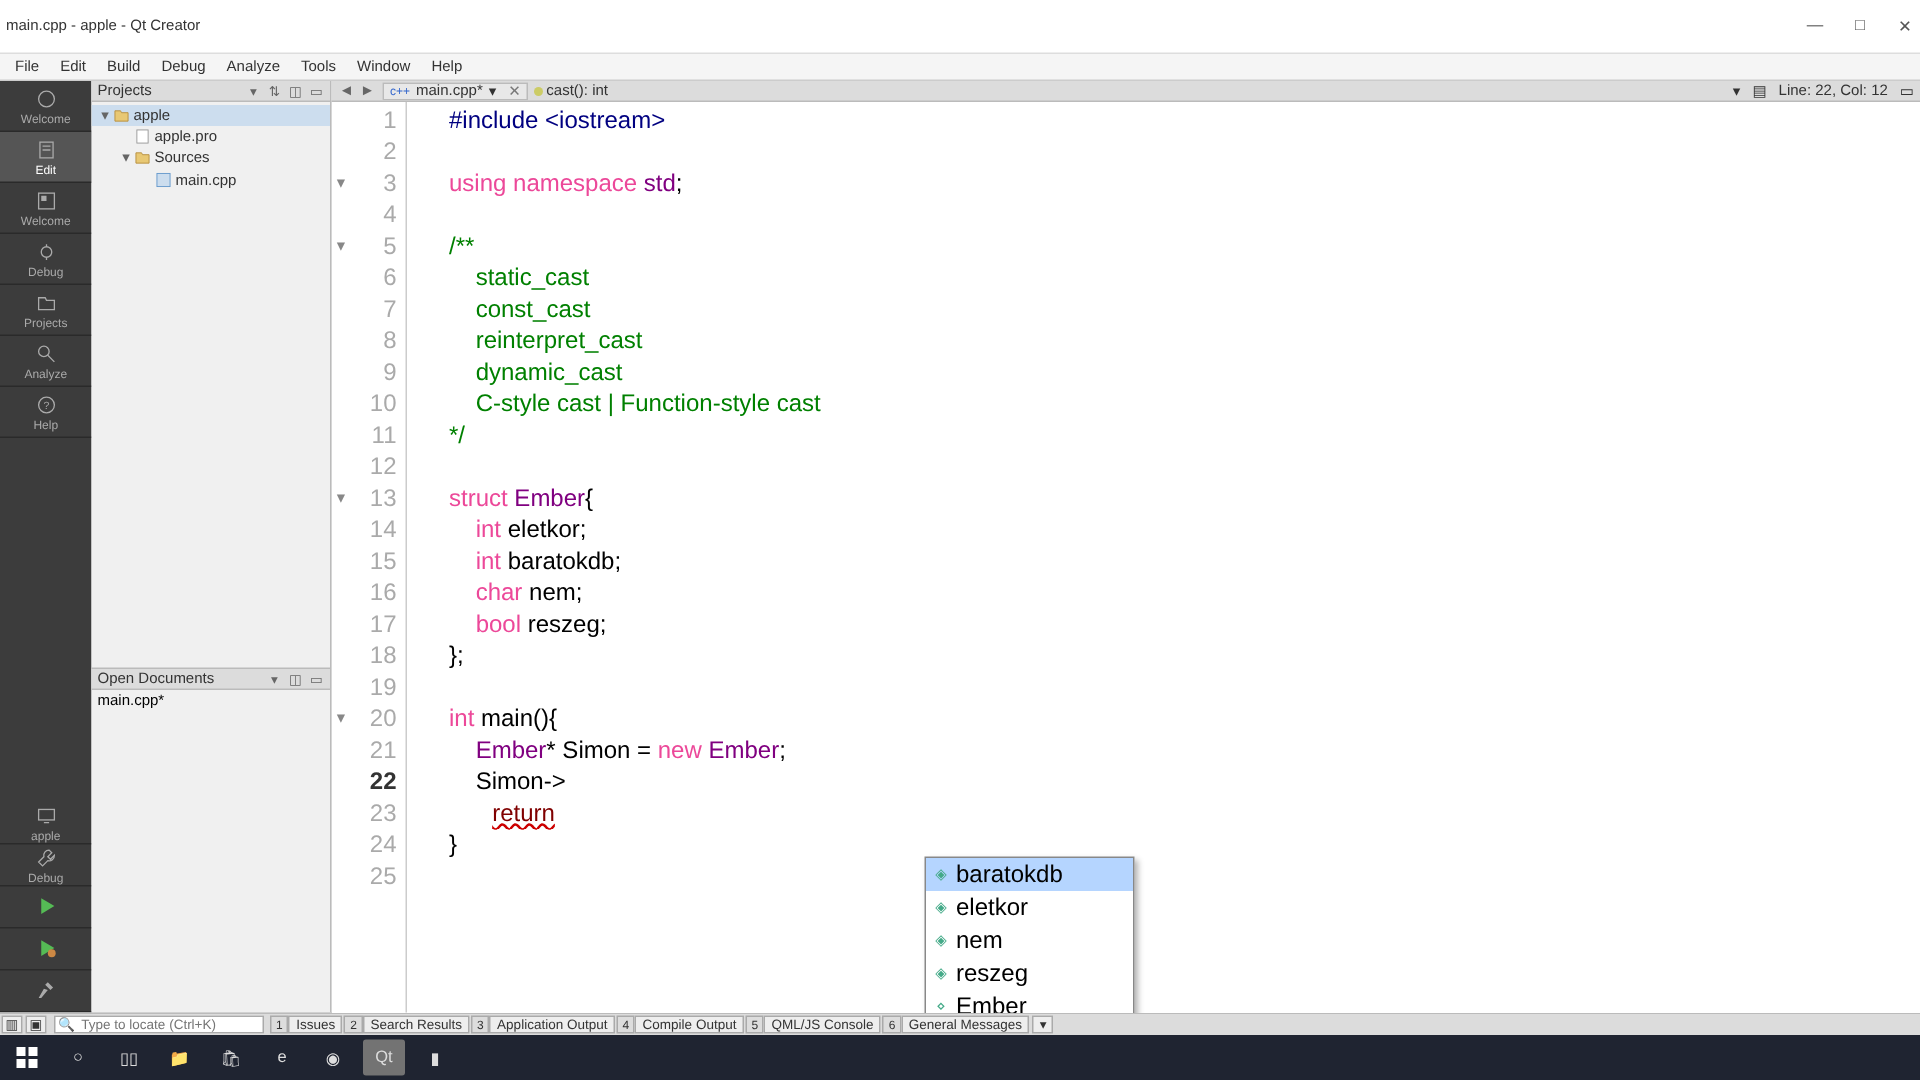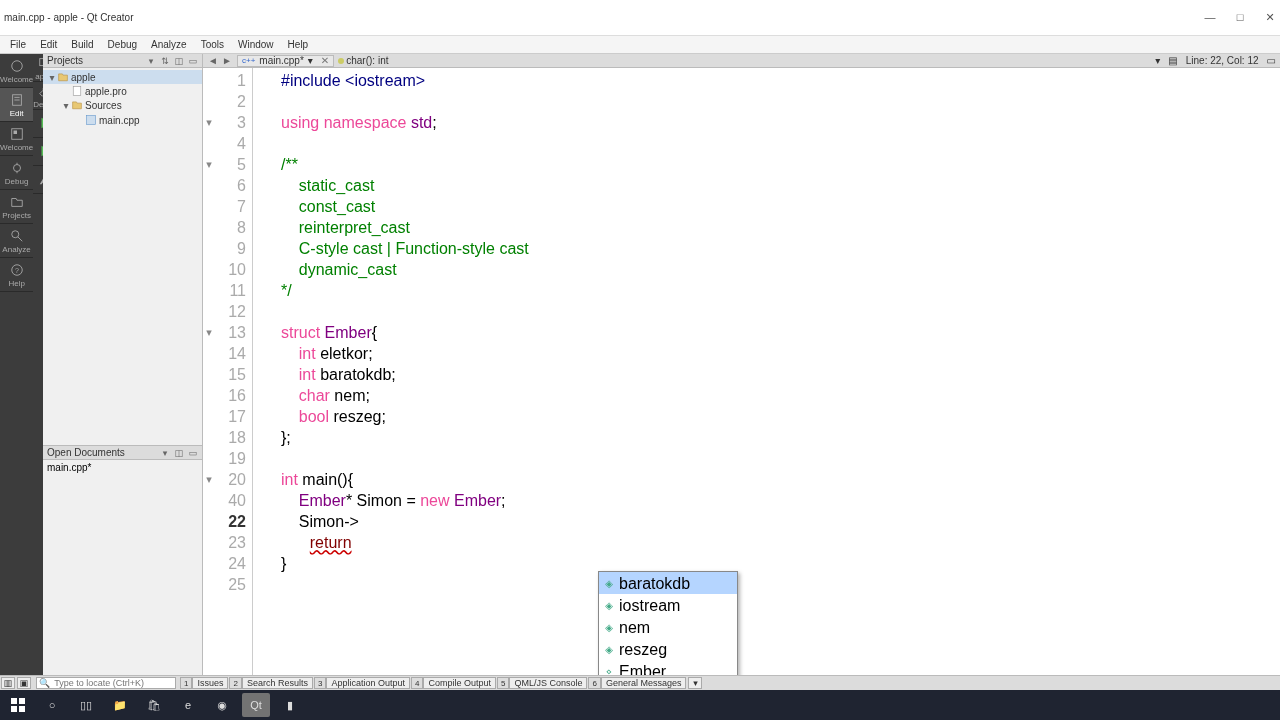--- a/index.html
+++ b/index.html
@@ -4,21 +4,21 @@
 <style>
 * { margin: 0; padding: 0; box-sizing: border-box; font-family: "Segoe UI", Tahoma, sans-serif; }
 body { width: 1280px; height: 720px; overflow: hidden; background: #f0f0f0; display: flex; flex-direction: column; font-size: 11px; }
 .titlebar { height: 36px; background: #fff; display: flex; align-items: center; padding: 0 4px; border-bottom: 1px solid #ddd; }
 .titlebar .title { flex: 1; font-size: 10px; color: #333; }
 .titlebar .wc { display: flex; gap: 18px; }
 .titlebar .wc span { font-size: 11px; color: #555; cursor: pointer; width: 12px; text-align: center; }
 .menubar { height: 18px; background: #f5f5f5; display: flex; align-items: center; padding: 0 4px; gap: 2px; border-bottom: 1px solid #ccc; }
 .menubar span { font-size: 10px; color: #333; padding: 0 6px; cursor: pointer; }
 .main { flex: 1; display: flex; min-height: 0; }
-.leftbar { width: 43px; background: #3c3c3c; display: flex; color: #aaa; }
+.leftbar { width: 61px; background: #3c3c3c; display: flex; flex-direction: column; color: #aaa; }
 .leftbar .item { height: 34px; display: flex; flex-direction: column; align-items: center; justify-content: center; font-size: 8px; cursor: pointer; border-bottom: 1px solid #2a2a2a; }
 .leftbar .item.active { background: #555; color: #fff; }
 .leftbar .icon { width: 16px; height: 16px; margin-bottom: 1px; display: flex; align-items: center; justify-content: center; }
 .leftbar .icon svg { width: 14px; height: 14px; }
 .leftbar .spacer { flex: 1; }
 .leftbar .bot .item { height: 28px; }
 .side { width: 160px; background: #f0f0f0; display: flex; flex-direction: column; border-right: 1px solid #bbb; }
 .side-head { height: 14px; background: #dcdcdc; border-bottom: 1px solid #bbb; display: flex; align-items: center; padding: 0 4px; font-size: 10px; color: #333; }
 .side-head .r { margin-left: auto; display: flex; gap: 4px; }
 .side-head .r span { width: 10px; height: 10px; display: inline-flex; align-items: center; justify-content: center; font-size: 9px; color: #666; cursor: pointer; }
@@ -267,21 +267,21 @@
         <span>►</span>
       </div>
       <div class="combo">
         <span style="color:#36c;font-size:8px">c++</span>
         <span>main.cpp*</span>
         <span>▾</span>
         <span class="x">✕</span>
       </div>
       <div class="fn">
         <span class="dot"></span>
-        <span>char(): int</span>
+        <span>cast(): int</span>
       </div>
       <div class="rside">
         <span>▾</span>
         <span>▤</span>
         <span>Line: 22, Col: 12</span>
         <span>▭</span>
       </div>
     </div>
     <div class="editor">
       <div class="gutter" id="gutter">
@@ -298,37 +298,37 @@
           <div class="ln">11</div>
           <div class="ln">12</div>
           <div class="ln">13<span class="fold">▾</span></div>
           <div class="ln">14</div>
           <div class="ln">15</div>
           <div class="ln">16</div>
           <div class="ln">17</div>
           <div class="ln">18</div>
           <div class="ln">19</div>
           <div class="ln">20<span class="fold">▾</span></div>
-          <div class="ln">40</div>
+          <div class="ln">21</div>
           <div class="ln cur">22</div>
           <div class="ln">23</div>
           <div class="ln">24</div>
           <div class="ln">25</div>
         </div>
       <div class="code" id="code">
           <div class="l"><span class="pp">#include</span> <span class="pp">&lt;iostream&gt;</span></div>
           <div class="l"></div>
           <div class="l"><span class="kw">using</span> <span class="kw">namespace</span> <span class="ty">std</span>;</div>
           <div class="l"></div>
           <div class="l"><span class="cm">/**</span></div>
           <div class="l"><span class="cm">    static_cast</span></div>
           <div class="l"><span class="cm">    const_cast</span></div>
           <div class="l"><span class="cm">    reinterpret_cast</span></div>
+          <div class="l"><span class="cm">    dynamic_cast</span></div>
           <div class="l"><span class="cm">    C-style cast | Function-style cast</span></div>
-          <div class="l"><span class="cm">    dynamic_cast</span></div>
           <div class="l"><span class="cm">*/</span></div>
           <div class="l"></div>
           <div class="l"><span class="kw">struct</span> <span class="ty">Ember</span>{</div>
           <div class="l">    <span class="kw">int</span> eletkor;</div>
           <div class="l">    <span class="kw">int</span> baratokdb;</div>
           <div class="l">    <span class="kw">char</span> nem;</div>
           <div class="l">    <span class="kw">bool</span> reszeg;</div>
           <div class="l">};</div>
           <div class="l"></div>
           <div class="l"><span class="kw">int</span> main(){</div>
@@ -338,21 +338,21 @@
           <div class="l">}</div>
           <div class="l"></div>
         </div>
       <div class="autocomplete" id="ac">
           <div class="arow sel">
             <span class="aic">◈</span>
             <span>baratokdb</span>
           </div>
           <div class="arow">
             <span class="aic">◈</span>
-            <span>iostream</span>
+            <span>eletkor</span>
           </div>
           <div class="arow">
             <span class="aic">◈</span>
             <span>nem</span>
           </div>
           <div class="arow">
             <span class="aic">◈</span>
             <span>reszeg</span>
           </div>
           <div class="arow">

